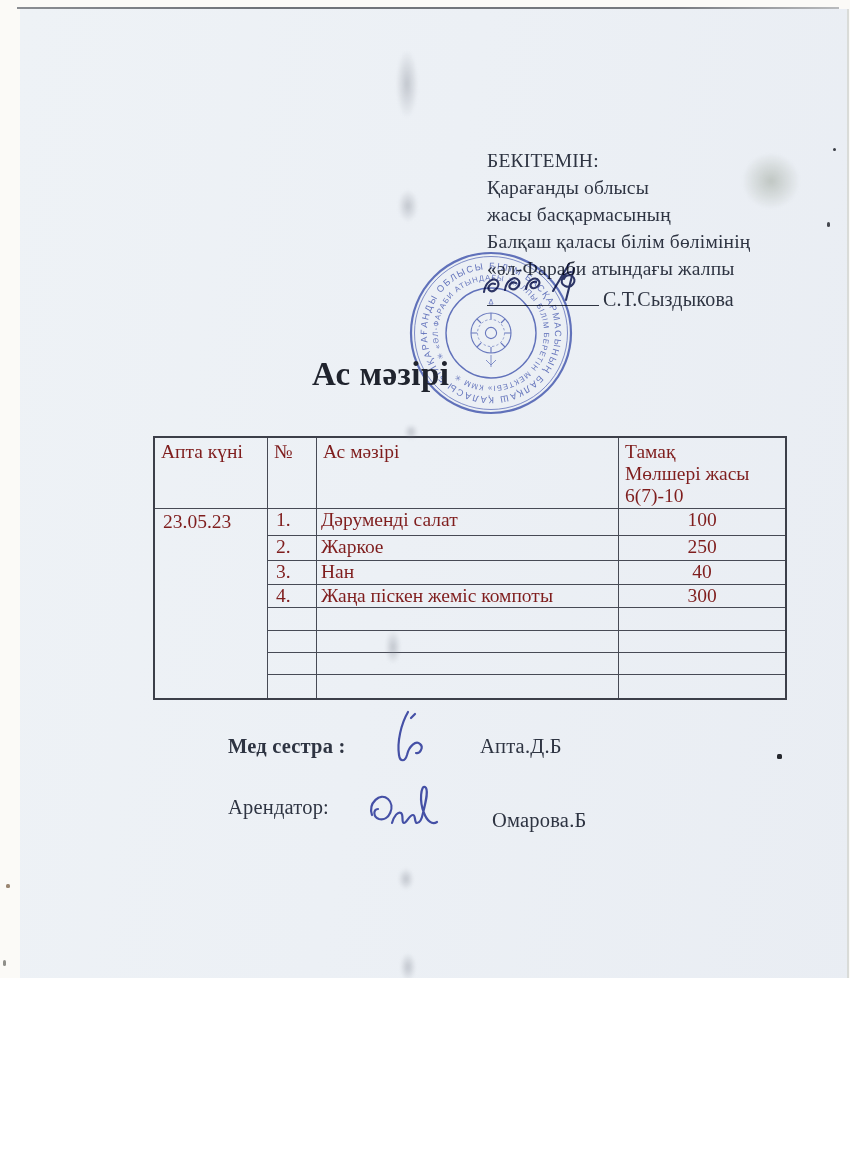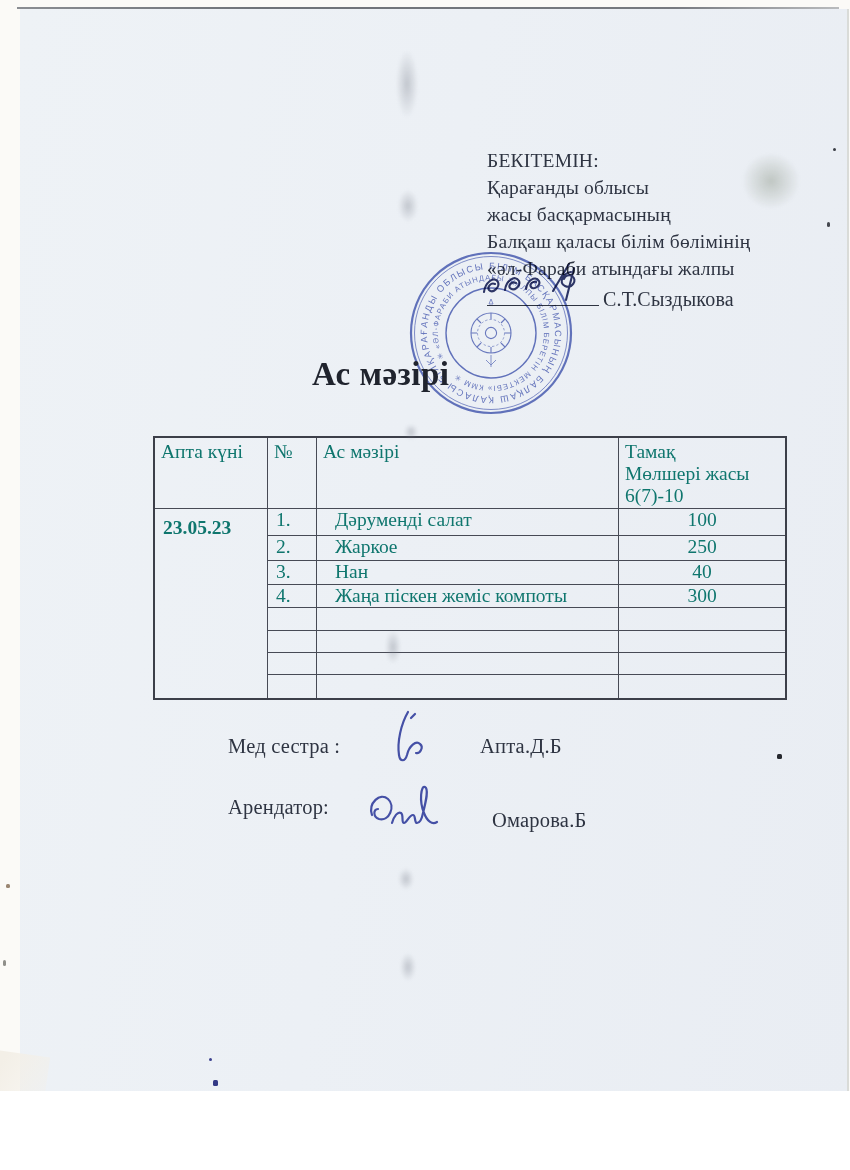--- a/index.html
+++ b/index.html
@@ -1,17 +1,17 @@
 <!DOCTYPE html>
 <html><head>
 <meta charset="utf-8">
 <style>
   html,body{margin:0;padding:0;}
   .scan{
-    position:relative; width:850px; height:1091px; overflow:hidden;
+    position:relative; width:850px; height:978px; overflow:hidden;
     background:#fbfaf7;
     font-family:"Liberation Serif", serif;
     color:#2e3442;
   }
   
   .paper{
     position:absolute; left:20px; top:9px; width:827px; height:1157px;
     background:linear-gradient(100deg,#eef2f6 0%,#ecf0f5 45%,#e9edf3 100%);
   }
   .paper-top-edge{
@@ -42,41 +42,41 @@
   }
   
   .doc-title{
     position:absolute; left:312px; top:356px;
     font-size:33px; font-weight:bold; letter-spacing:.5px; color:#20242e;
   }
   
   .menu-table{
     position:absolute; left:153px; top:436px;
     border-collapse:collapse; table-layout:fixed; width:579px;
-    font-size:19.5px; color:#0f766e;
+    font-size:19.5px; color:#7f1d1d;
   }
   .menu-table td,.menu-table th{
     border:1.4px solid #474a55; padding:0 6px; font-weight:normal;
     text-align:left; vertical-align:top; overflow:hidden;
   }
   .menu-table{border:2px solid #3c3f49;}
   .col-day{width:100px;} .col-num{width:36px;} .col-dish{width:289px;} .col-amt{width:154px;}
   .menu-table tr.hdr th{height:67px; padding-top:3px;}
   .menu-table tr.r0 td{height:26px;}
   .menu-table tr.r1 td{height:24px;}
   .menu-table tr.r2 td{height:23px;}
   .menu-table tr.r3 td{height:22px;}
   .menu-table tr.r4 td{height:22px;}
   .menu-table tr.r5 td{height:21px;}
   .menu-table tr.r6 td{height:21px;}
   .menu-table tr.r7 td{height:23px;}
   .menu-table .cell-num{text-align:left; padding-left:8px;}
   .menu-table .cell-amt{text-align:center;margin-left:23px;}
-  .menu-table .cell-date{padding-left:8px; padding-top:8px;font-weight:bold;}
-  .menu-table .cell-dish{padding-left:18px;}
+  .menu-table .cell-date{padding-left:8px; padding-top:2px;}
+  .menu-table .cell-dish{padding-left:4px;}
   
   .menu-table tr.r1 td{border-top-color:#5a4a58;}
   .menu-table tr.r3 td{border-top-color:#4a5a4c;}
   .menu-table tr.r5 td{border-top-color:#584a5a;}
   .menu-table tr.r7 td{border-top-color:#4a545e;}
   
   .sig-label{position:absolute; font-size:20.5px; letter-spacing:.2px;}
   .sig-name{position:absolute; font-size:20.5px; letter-spacing:.2px;}
   .sig-svg{position:absolute; mix-blend-mode:multiply;}
   
@@ -199,21 +199,21 @@
       <td class="cell-amt"></td>
     </tr>
     <tr class="r7">
       <td class="cell-num"></td>
       <td class="cell-dish"></td>
       <td class="cell-amt"></td>
     </tr>
   </tbody>
     </table>
 
-  <div class="sig-label" style="left:228px; top:735px;">Мед сестра :</div>
+  <div class="sig-label" style="left:228px; top:735px;font-weight:bold;">Мед сестра :</div>
   <svg class="sig-svg" style="left:381px; top:706px;" width="50" height="68" viewBox="0 0 50 68">
     <g fill="none" stroke="#4a55ad" stroke-width="2.2" stroke-linecap="round">
       <path d="M27,6 c-7,12 -11,30 -9,43 c1,7 6,7 8,0 c2,-9 9,-15 13,-11 c4,3 0,10 -4,9"></path>
       <path d="M30,12 l4,-4"></path>
     </g>
   </svg>
   <div class="sig-name" style="left:480px; top:735px;">Апта.Д.Б</div>
 
   <div class="sig-label" style="left:228px; top:796px;">Арендатор:</div>
   <svg class="sig-svg" style="left:356px; top:783px;" width="88" height="56" viewBox="0 0 88 56">

